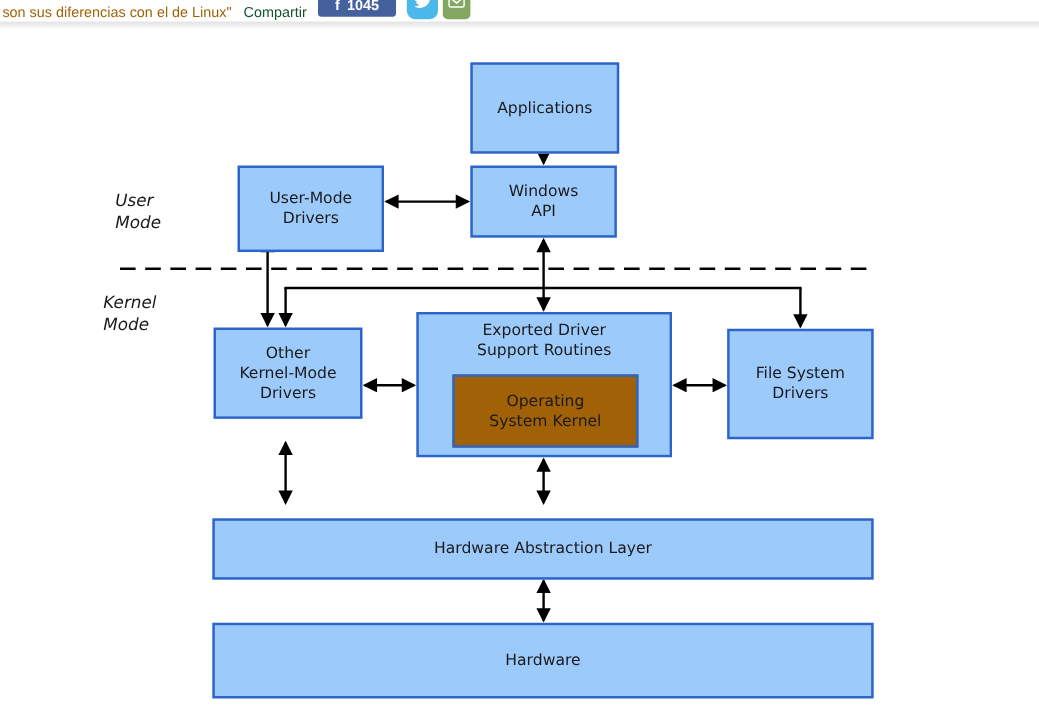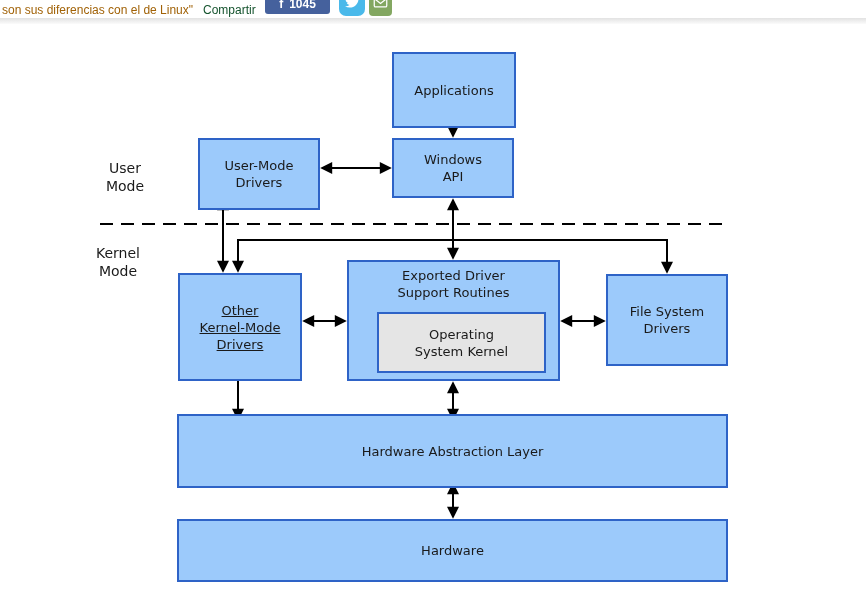--- a/index.html
+++ b/index.html
@@ -23,30 +23,30 @@
           box-sizing:border-box;cursor:pointer;}
   .mail-btn svg{margin-bottom:3px;}
   
   .box{position:absolute;box-sizing:border-box;background:var(--box-fill,#9ccafb);
        border:2px solid var(--box-border,#2e63c7);display:flex;align-items:center;justify-content:center;
        text-align:center;white-space:pre-line;font-family:"DejaVu Sans",sans-serif;
        font-size:13px;line-height:17px;color:#1a1a1a;}
   .box.apps      {left:392px;top:52px; width:124px;height:76px;}
   .box.umd       {left:198px;top:138px;width:122px;height:72px;}
   .box.winapi    {left:392px;top:138px;width:122px;height:60px;}
-  .box.okmd      {left:178px;top:273px;width:124px;height:108px;text-decoration:underline;}
+  .box.okmd      {left:178px;top:273px;width:124px;height:76px;}
   .box.exported  {left:347px;top:260px;width:213px;height:121px;
                   flex-direction:column;justify-content:flex-start;}
   .box.exported .title{margin-top:5px;}
-  .box.oskernel  {left:28px;top:50px;width:169px;height:61px;background:#e5e5e5;}
+  .box.oskernel  {left:28px;top:50px;width:155px;height:61px;background:#a16207;}
   .box.fsd       {left:606px;top:274px;width:122px;height:92px;}
-  .box.hal       {left:177px;top:414px;width:551px;height:74px;}
+  .box.hal       {left:177px;top:432px;width:551px;height:51px;}
   .box.hardware  {left:177px;top:519px;width:551px;height:63px;}
   .mode-label{position:absolute;font-family:"DejaVu Sans",sans-serif;font-size:14px;line-height:18px;
-              color:#1a1a1a;text-align:center;white-space:pre-line;}
+              color:#1a1a1a;text-align:left;white-space:pre-line;font-style:italic;}
   .mode-label.user  {left:96px;top:159px;width:58px;}
   .mode-label.kernel{left:86px;top:244px;width:64px;}
   .arrows{position:absolute;left:0;top:0;pointer-events:none;}
 </style>
 </head>
 <body>
 
 <div class="screen">
 
   <div class="header">

